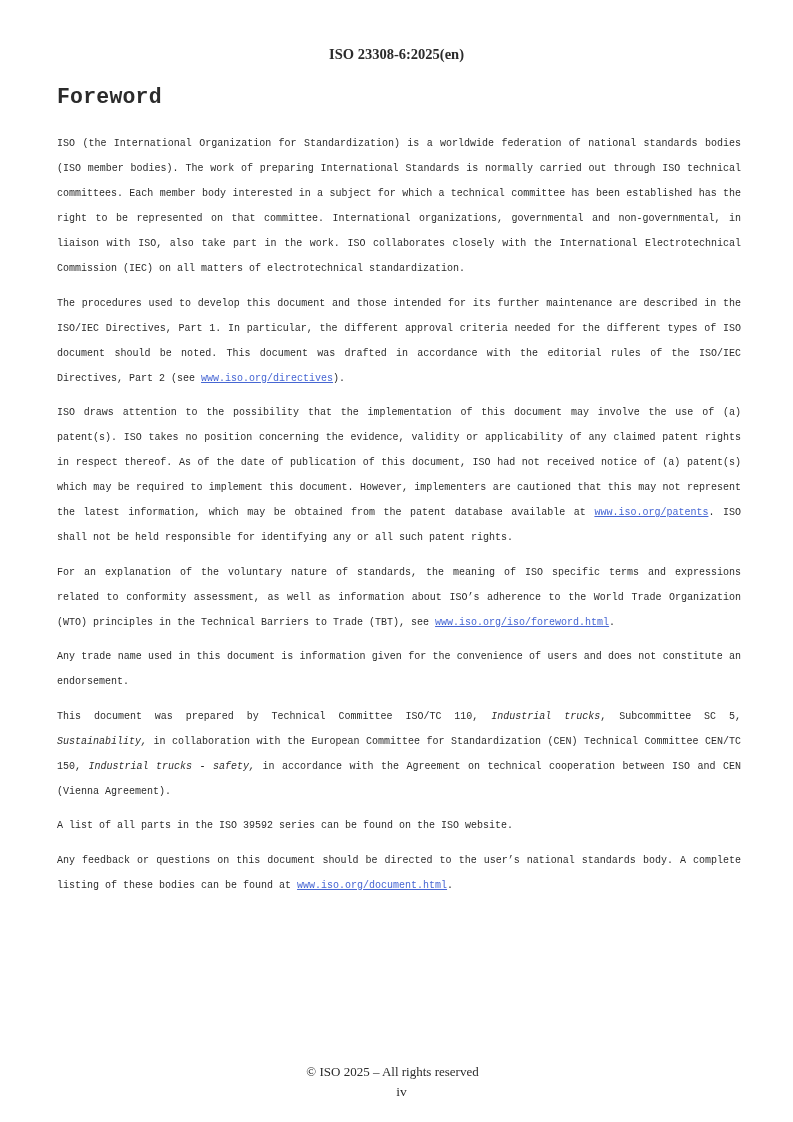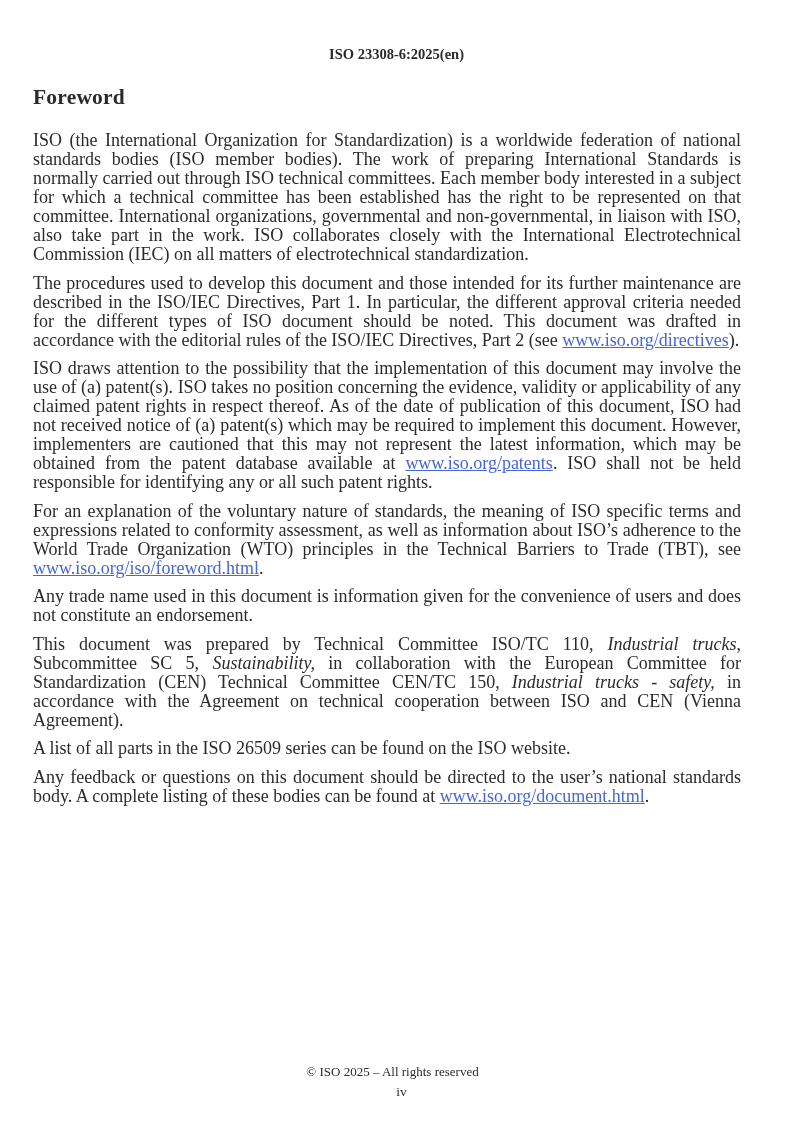--- a/index.html
+++ b/index.html
@@ -19,32 +19,33 @@
     overflow:hidden;
   }
   .running-header{
     margin-top:46px;
     text-align:center;
     font-weight:bold;
     font-size:14.5px;
     line-height:17px;
   }
   .content{
-    padding:0 52px 0 33px;
+    padding:0 52px 0 57px;
+    font-family:Liberation Mono, monospace;
   }
   h1.doc-title{
     font-size:21.5px;
     font-weight:bold;
     margin:22px 0 21px 0;
     line-height:25px;
     letter-spacing:0.2px;
   }
   .body-text p{
-    font-size:18px;
-    line-height:19px;
+    font-size:10px;
+    line-height:25px;
     text-align:justify;
     margin:0 0 9.5px 0;
   }
   .body-text p:last-child{margin-bottom:0;}
   a.doc-link{
     color:var(--link-color);
     text-decoration:underline;
   }
   em{font-style:italic;margin-top:24px;}
   .footer{
@@ -76,21 +77,21 @@
 
     <h1 class="doc-title">Foreword</h1>
 
     <div class="body-text">
       <p><span>ISO (the International Organization for Standardization) is a worldwide federation of national standards bodies (ISO member bodies). The work of preparing International Standards is normally carried out through ISO technical committees. Each member body interested in a subject for which a technical committee has been established has the right to be represented on that committee. International organizations, governmental and non-governmental, in liaison with ISO, also take part in the work. ISO collaborates closely with the International Electrotechnical Commission (IEC) on all matters of electrotechnical standardization.</span></p>
       <p><span>The procedures used to develop this document and those intended for its further maintenance are described in the ISO/IEC Directives, Part 1. In particular, the different approval criteria needed for the different types of ISO document should be noted. This document was drafted in accordance with the editorial rules of the ISO/IEC Directives, Part 2 (see </span><a href="#" class="doc-link">www.iso.org/directives</a><span>).</span></p>
       <p><span>ISO draws attention to the possibility that the implementation of this document may involve the use of (a) patent(s). ISO takes no position concerning the evidence, validity or applicability of any claimed patent rights in respect thereof. As of the date of publication of this document, ISO had not received notice of (a) patent(s) which may be required to implement this document. However, implementers are cautioned that this may not represent the latest information, which may be obtained from the patent database available at </span><a href="#" class="doc-link">www.iso.org/patents</a><span>. ISO shall not be held responsible for identifying any or all such patent rights.</span></p>
       <p><span>For an explanation of the voluntary nature of standards, the meaning of ISO specific terms and expressions related to conformity assessment, as well as information about ISO’s adherence to the World Trade Organization (WTO) principles in the Technical Barriers to Trade (TBT), see </span><a href="#" class="doc-link">www.iso.org/iso/foreword.html</a><span>.</span></p>
       <p><span>Any trade name used in this document is information given for the convenience of users and does not constitute an endorsement.</span></p>
       <p><span>This document was prepared by Technical Committee ISO/TC 110, </span><em>Industrial trucks</em><span>, Subcommittee SC 5, </span><em>Sustainability,</em><span> in collaboration with the European Committee for Standardization (CEN) Technical Committee CEN/TC 150, </span><em>Industrial trucks - safety,</em><span> in accordance with the Agreement on technical cooperation between ISO and CEN (Vienna Agreement).</span></p>
-      <p><span>A list of all parts in the ISO 26509 series can be found on the ISO website.</span></p>
+      <p><span>A list of all parts in the ISO 39592 series can be found on the ISO website.</span></p>
       <p><span>Any feedback or questions on this document should be directed to the user’s national standards body. A complete listing of these bodies can be found at </span><a href="#" class="doc-link">www.iso.org/document.html</a><span>.</span></p>
     </div>
 
   </div>
 
   <div class="footer">
     <div class="copyright">© ISO 2025 – All rights reserved</div>
     <div class="page-number">iv</div>
   </div>
 

